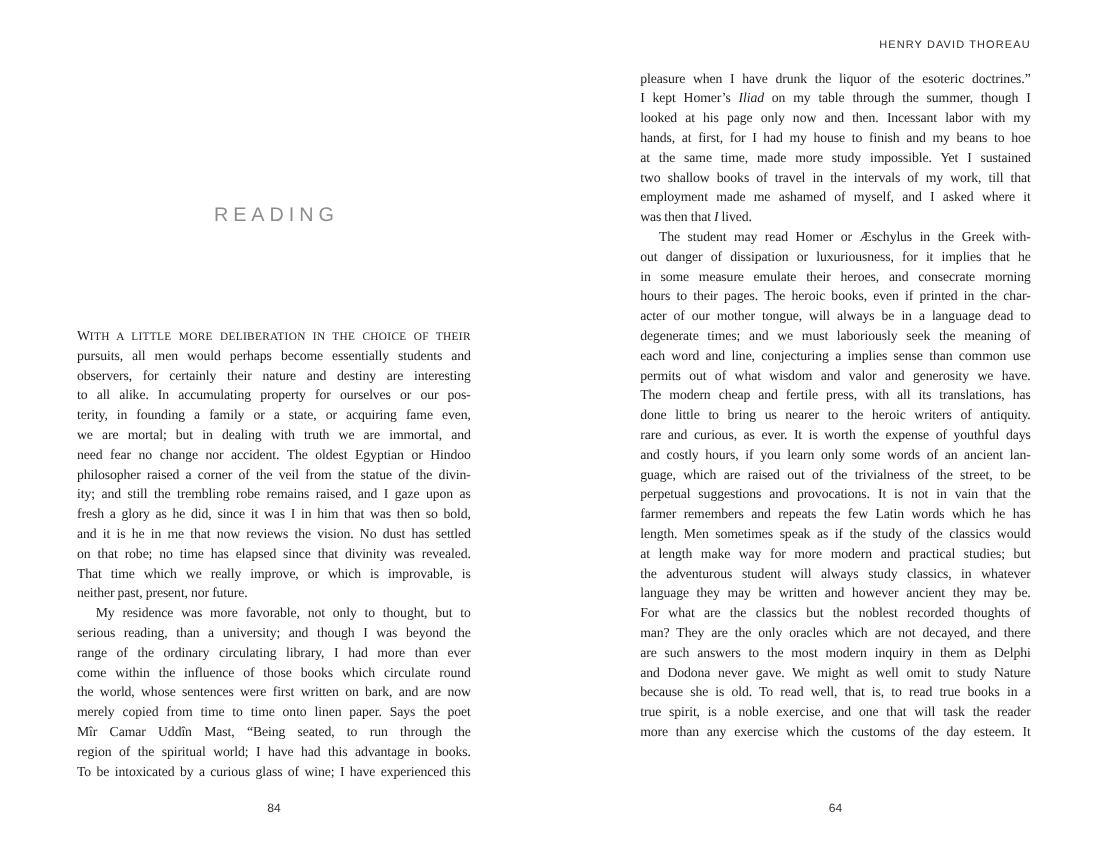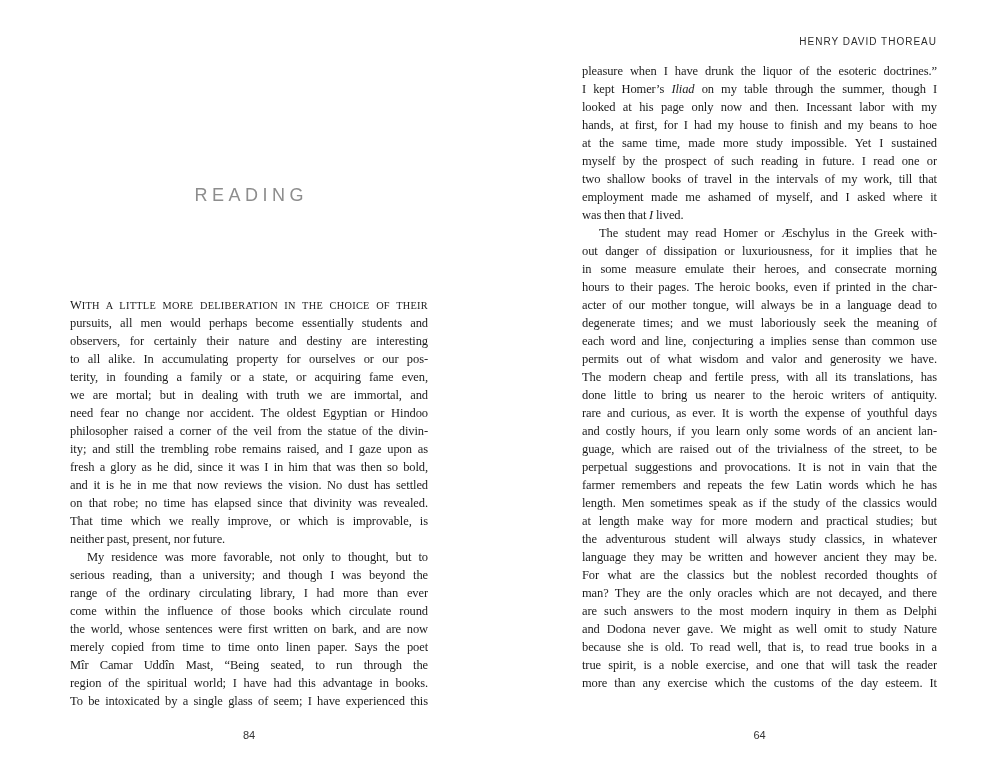--- a/index.html
+++ b/index.html
@@ -84,38 +84,37 @@
 
       <div>
           <div class="line indent">My residence was more favorable, not only to thought, but to</div>
           <div class="line">serious reading, than a university; and though I was beyond the</div>
           <div class="line">range of the ordinary circulating library, I had more than ever</div>
           <div class="line">come within the influence of those books which circulate round</div>
           <div class="line">the world, whose sentences were first written on bark, and are now</div>
           <div class="line">merely copied from time to time onto linen paper. Says the poet</div>
           <div class="line">Mîr Camar Uddîn Mast, “Being seated, to run through the</div>
           <div class="line">region of the spiritual world; I have had this advantage in books.</div>
-          <div class="line">To be intoxicated by a single glass of seem; I have experienced this</div>
+          <div class="line">To be intoxicated by a curious glass of wine; I have experienced this</div>
         </div>
     </div>
 
     <div class="folio">84</div>
   </section>
 
   <section class="page page-right">
     <div class="running-header">HENRY DAVID THOREAU</div>
 
     <div class="page-body">
       <div>
           <div class="line">pleasure when I have drunk the liquor of the esoteric doctrines.”</div>
           <div class="line">I kept Homer’s <i>Iliad</i> on my table through the summer, though I</div>
           <div class="line">looked at his page only now and then. Incessant labor with my</div>
           <div class="line">hands, at first, for I had my house to finish and my beans to hoe</div>
           <div class="line">at the same time, made more study impossible. Yet I sustained</div>
-          <div class="line">myself by the prospect of such reading in future. I read one or</div>
           <div class="line">two shallow books of travel in the intervals of my work, till that</div>
           <div class="line">employment made me ashamed of myself, and I asked where it</div>
           <div class="line endline">was then that <i>I</i> lived.</div>
         </div>
 
       <div>
           <div class="line indent">The student may read Homer or Æschylus in the Greek with-</div>
           <div class="line">out danger of dissipation or luxuriousness, for it implies that he</div>
           <div class="line">in some measure emulate their heroes, and consecrate morning</div>
           <div class="line">hours to their pages. The heroic books, even if printed in the char-</div>

